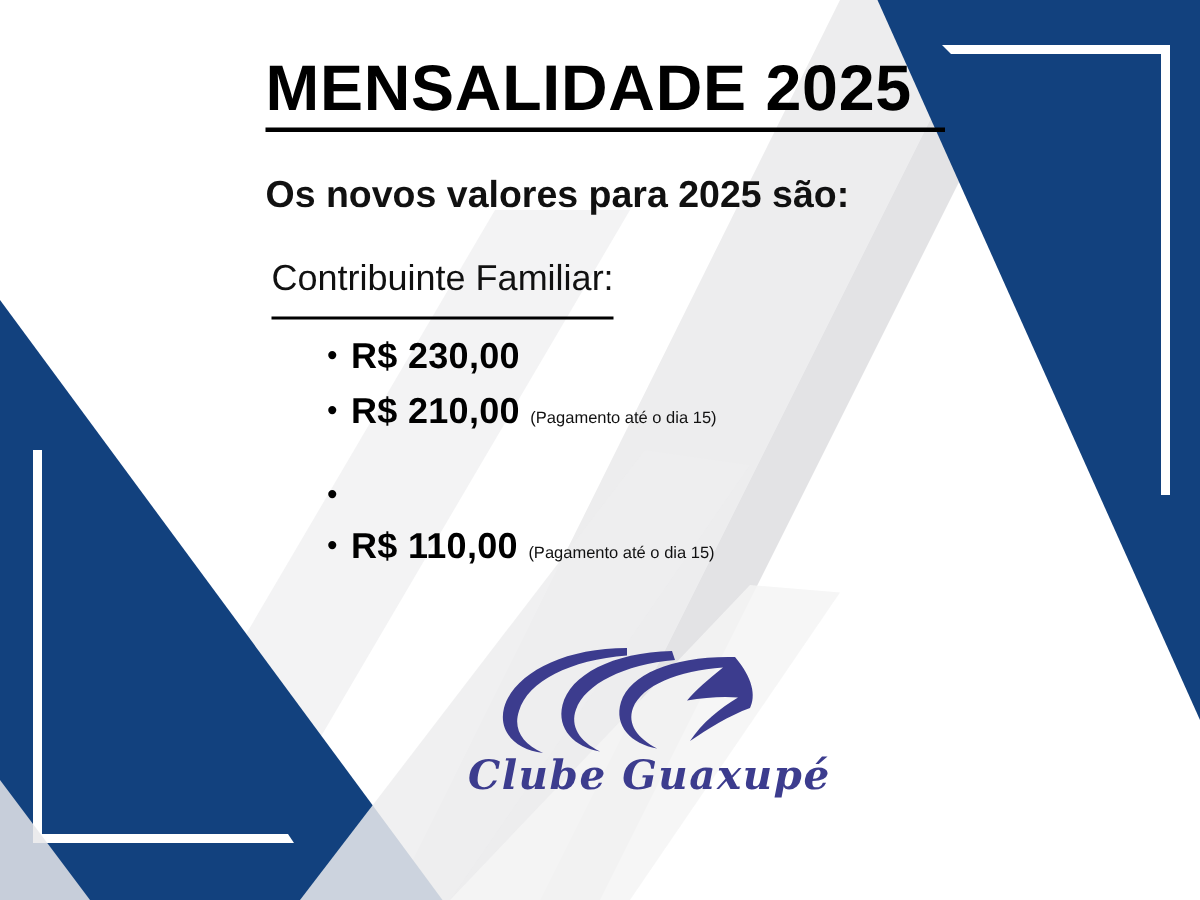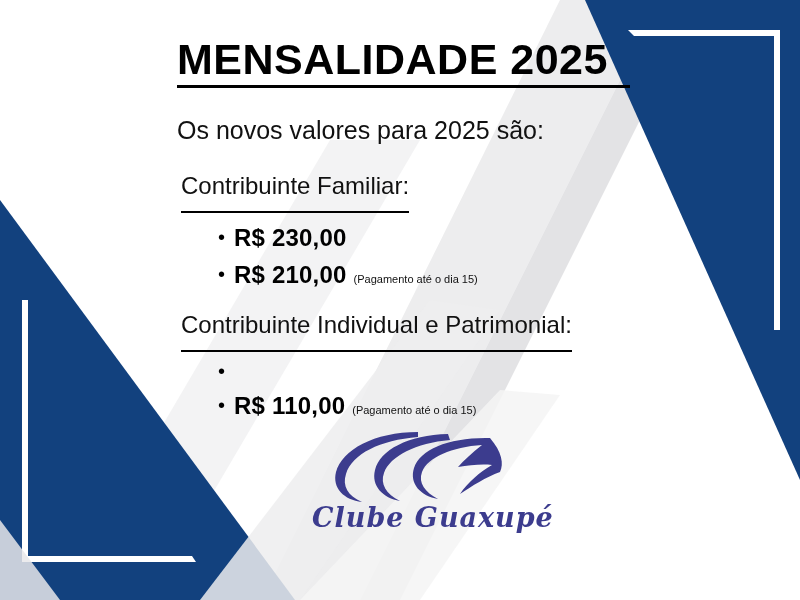--- a/index.html
+++ b/index.html
@@ -43,21 +43,21 @@
     position:absolute;
     left:177px; top:85px;
     width:453px; height:3px;
     background:#000000;
   }
 
   .subtitle {
     position:absolute;
     left:177px; top:116px;
     font-size:25px;
-    font-weight:normal;
+    font-weight:bold;
     color:#111111;
     white-space:nowrap;
   }
 
   .section { position:absolute; left:181px; }
   .section-1 { top:172px; }
   .section-2 { top:311px; }
 
   .section-head {
     display:inline-block;
@@ -166,21 +166,20 @@
         </div>
         <div class="bullet">
           <span class="bullet-dot">•</span>
           <span class="bullet-amount">R$ 210,00</span>
           <span class="bullet-note">(Pagamento até o dia 15)</span>
         </div>
       </div>
     </div>
 
     <div class="section section-2">
-      <div class="section-head">Contribuinte Individual e Patrimonial:</div>
       <div class="bullets">
         <div class="bullet">
           <span class="bullet-dot">•</span>
         </div>
         <div class="bullet">
           <span class="bullet-dot">•</span>
           <span class="bullet-amount">R$ 110,00</span>
           <span class="bullet-note">(Pagamento até o dia 15)</span>
         </div>
       </div>

